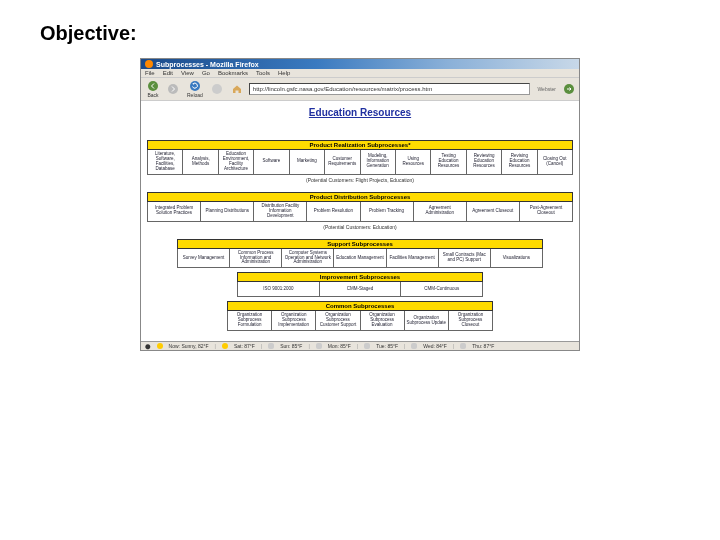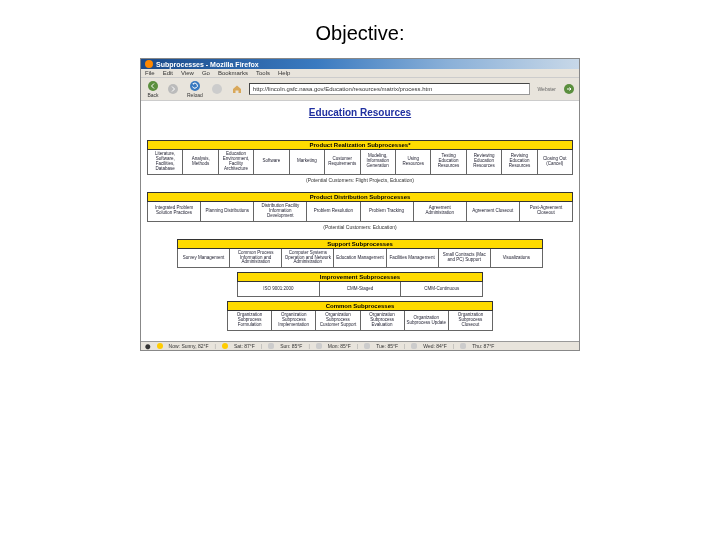--- a/index.html
+++ b/index.html
@@ -4,22 +4,21 @@
 <style>
   * { box-sizing: border-box; margin: 0; padding: 0; }
   body {
     width: 720px;
     height: 540px;
     background: #fff;
     font-family: Arial, sans-serif;
     overflow: hidden;
   }
   .slide-title {
-    text-align: center;
-    font-weight: normal;
+    font-weight: bold;
     font-size: 20px;
     color: #000;
     padding: 20px 40px 8px 40px;
     line-height: 1.3;
   }
   .browser-window {
     width: 440px;
     margin: 4px auto 0 auto;
     border: 1px solid #888;
     background: #e8e4dc;

